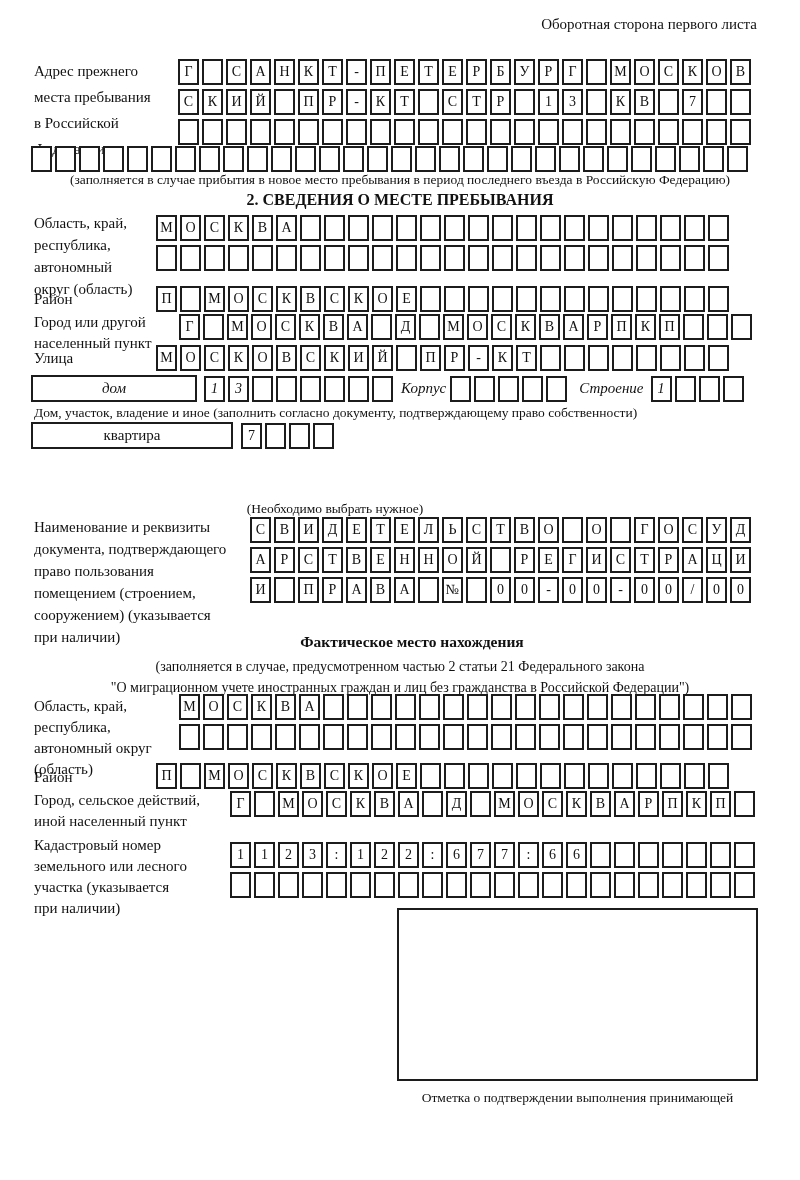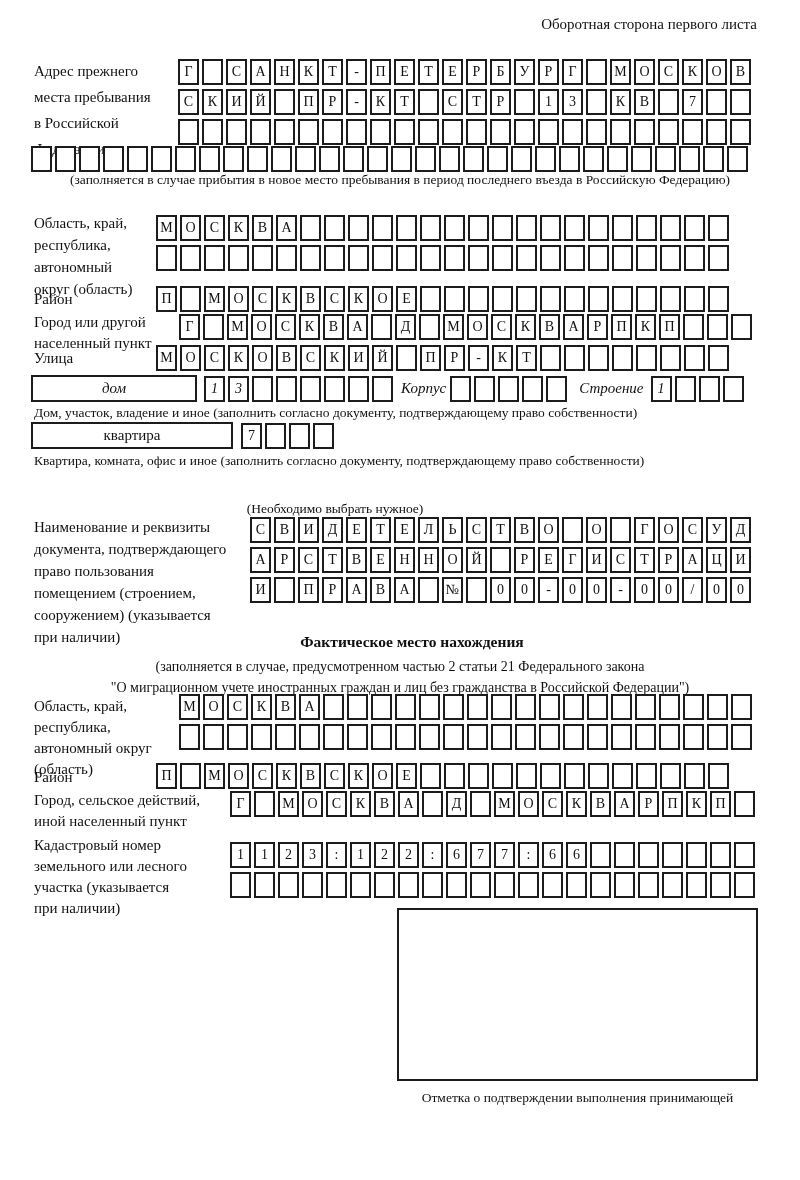--- a/index.html
+++ b/index.html
@@ -141,20 +141,21 @@
       <span class="cell"></span>
       <span class="cell"></span>
       <span class="cell"></span>
       <span class="cell"></span>
       <span class="cell"></span>
       <span class="cell"></span>
       <span class="cell"></span>
     </div>
   <div class="abs note center" style="top:171px;left:0;width:100%;">(заполняется в случае прибытия в новое место пребывания в период последнего въезда в Российскую Федерацию)</div>
 
+  <div class="abs title" style="top:191px;left:0;width:100%;">2. СВЕДЕНИЯ О МЕСТЕ ПРЕБЫВАНИЯ</div>
 
   <div class="abs lbl" style="top:212px;left:34px;width:120px;">Область, край,
 республика,
 автономный
 округ (область)</div>
   <div class="abs col" style="top:215px;left:156px;">
     <div class="cells">
         <span class="cell">М</span>
         <span class="cell">О</span>
         <span class="cell">С</span>
@@ -325,21 +326,20 @@
 
   <div class="abs rowflex" style="top:422px;left:31px;">
     <div class="wbox" style="width:202px;">квартира</div>
     <div class="cells" style="margin-left:8px;">
         <span class="cell">7</span>
         <span class="cell"></span>
         <span class="cell"></span>
         <span class="cell"></span>
       </div>
   </div>
-  <div class="abs note" style="top:452px;left:34px;">Квартира, комната, офис и иное (заполнить согласно документу, подтверждающему право собственности)</div>
 
   <div class="abs note center" style="top:500px;left:150px;width:370px;">(Необходимо выбрать нужное)</div>
 
   <div class="abs lbl" style="top:516px;left:34px;width:212px;">Наименование и реквизиты
 документа, подтверждающего
 право пользования
 помещением (строением,
 сооружением) (указывается
 при наличии)</div>
   <div class="abs col" style="top:517px;left:250px;">

